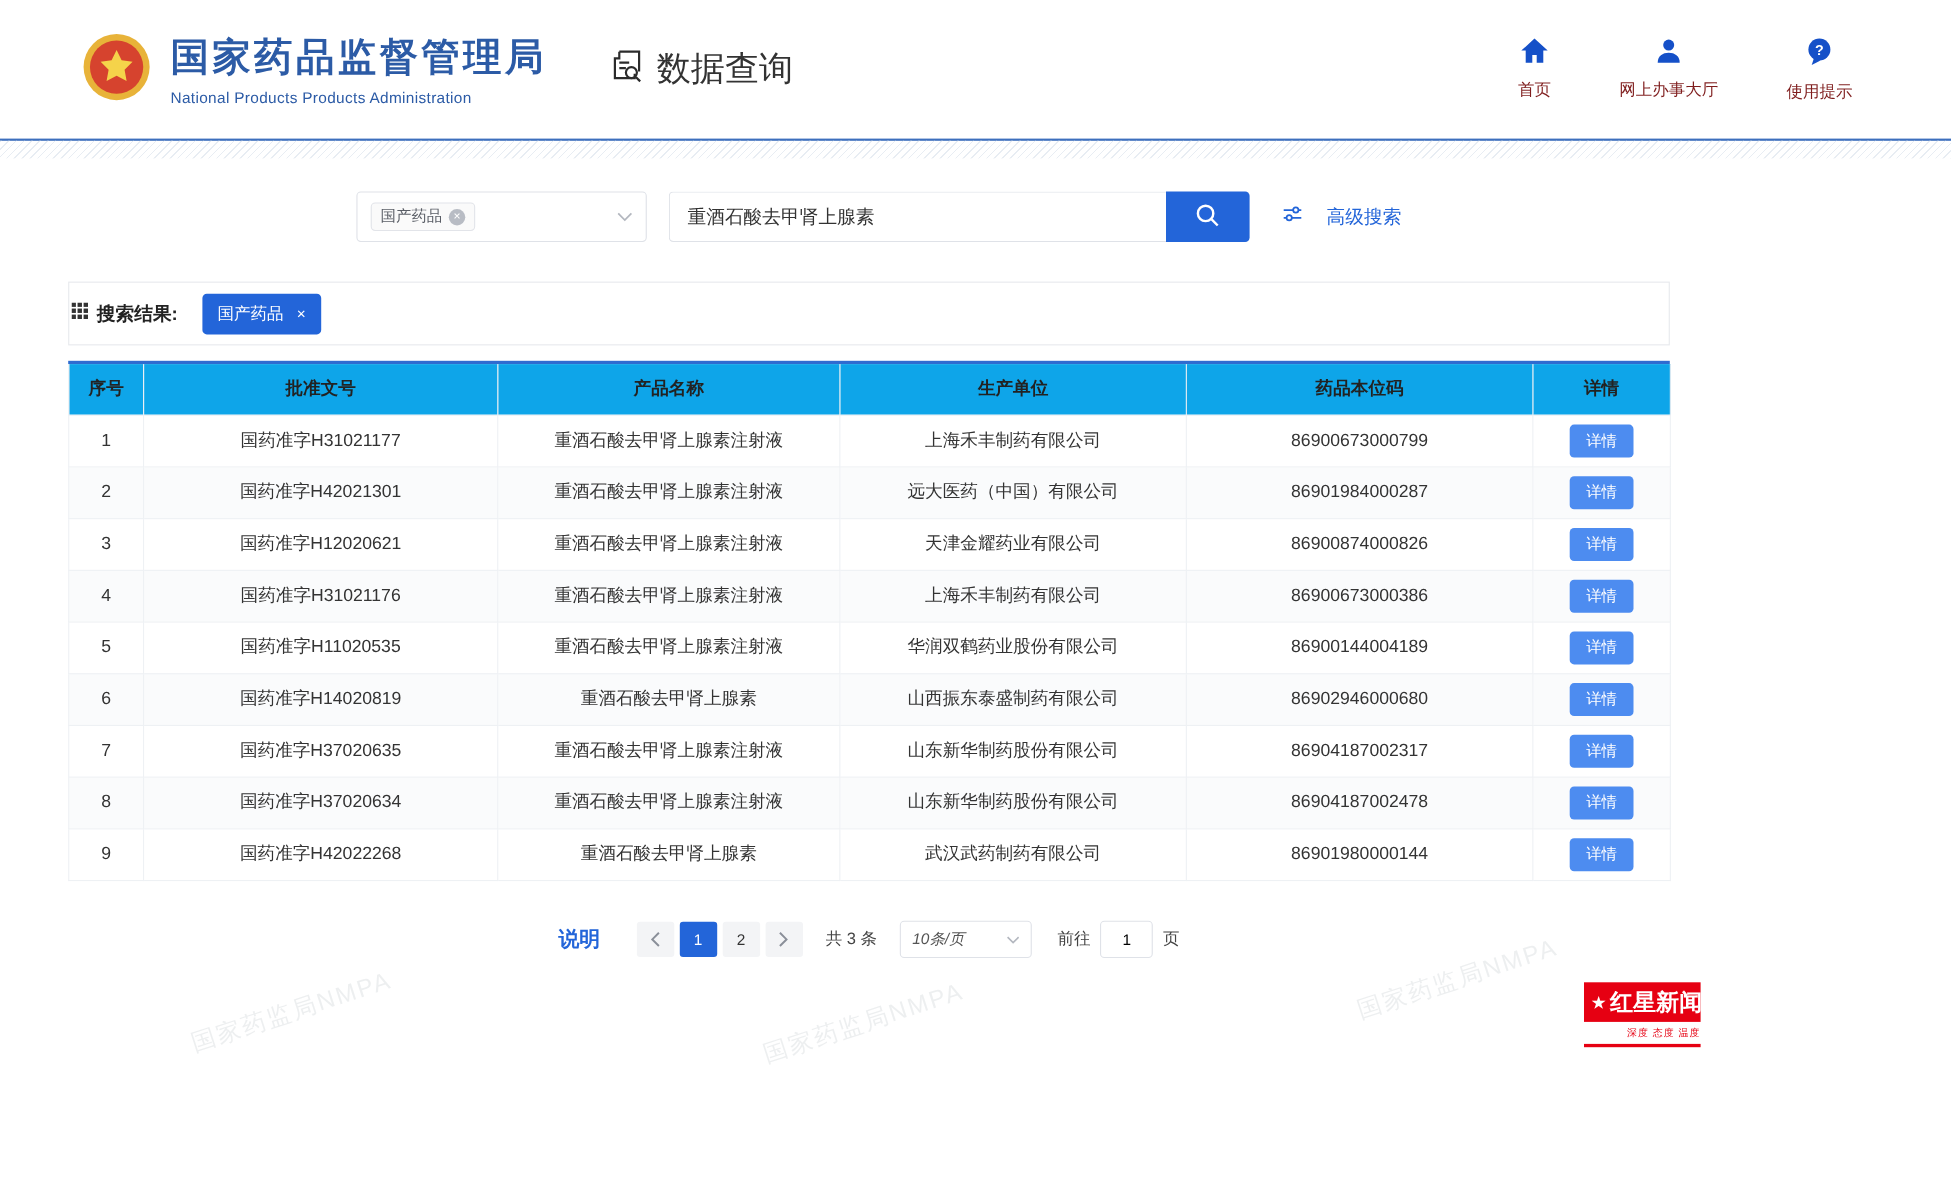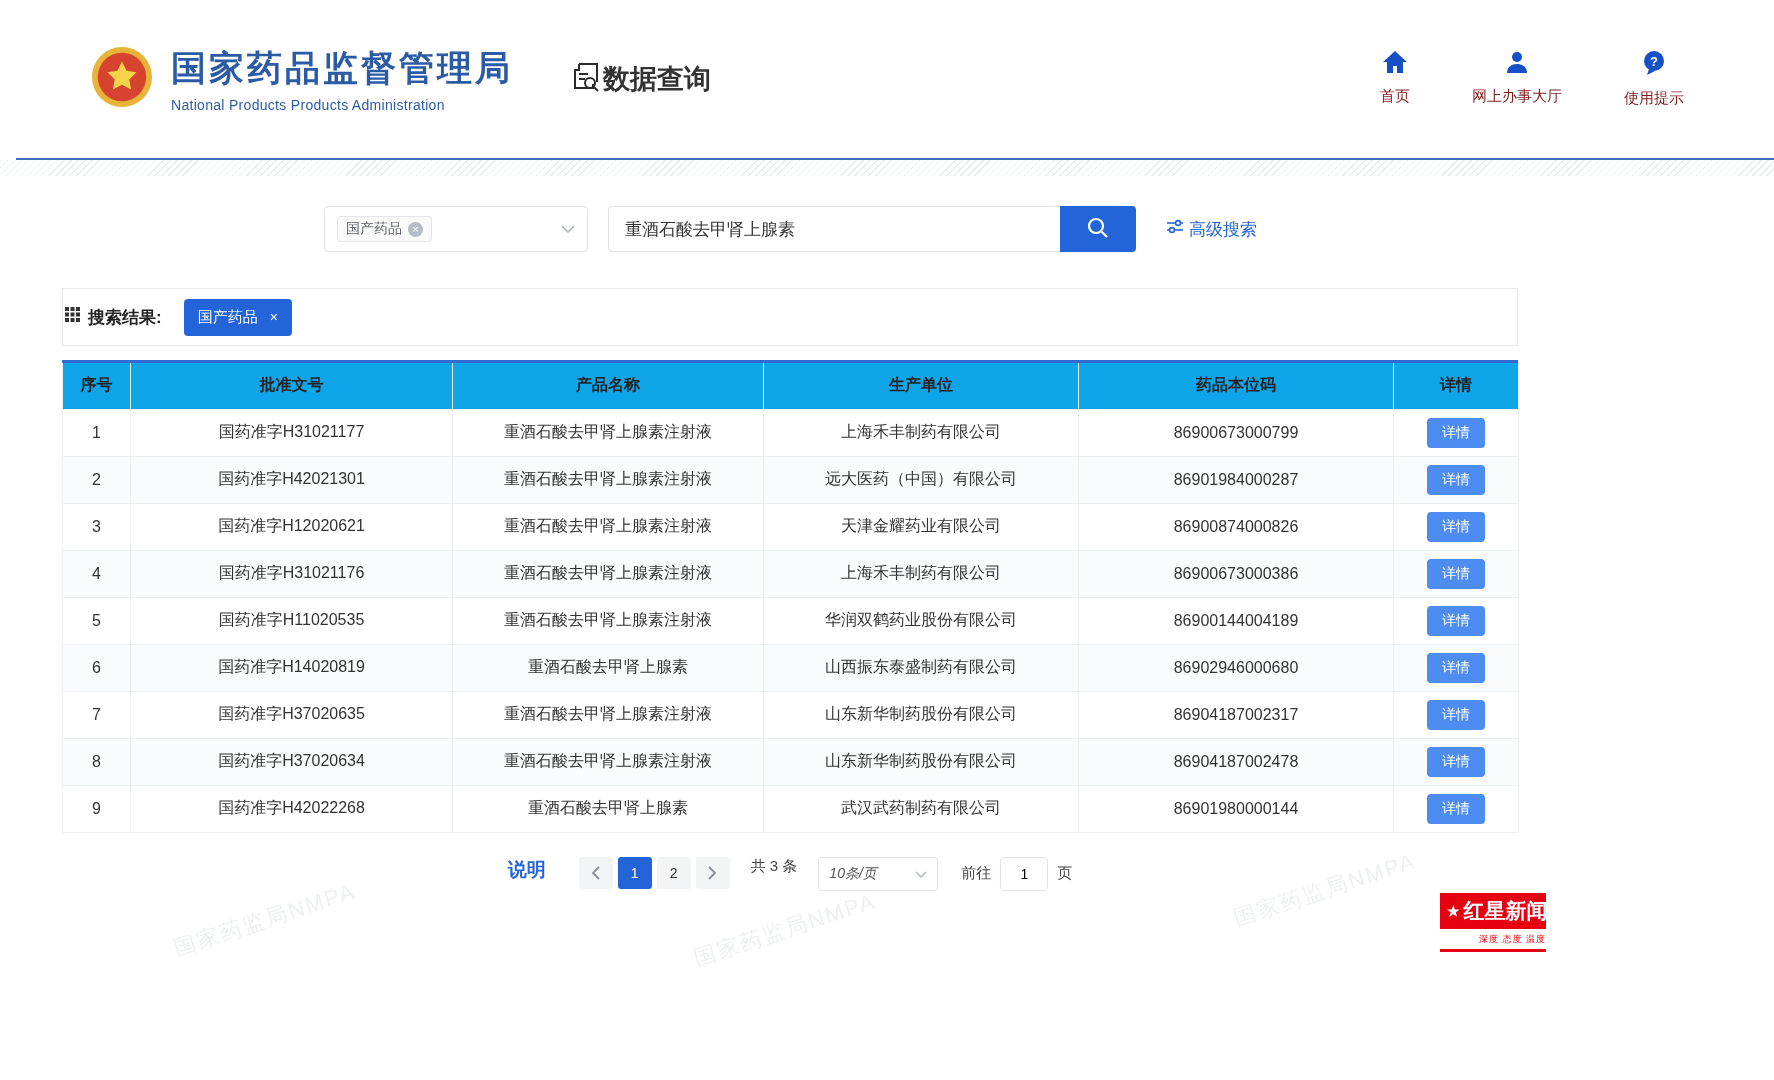--- a/index.html
+++ b/index.html
@@ -4,28 +4,28 @@
 <style>
   * { box-sizing: border-box; }
   html,body { margin:0; padding:0; }
   body {
     width:1774px; height:1080px; position:relative; overflow:hidden;
     background:#ffffff; font-family:"Liberation Sans", sans-serif; color:#333;
   }
 
   
   .header {
-    height:160px; display:flex; align-items:center;
-    padding:0 90px 0 75px; border-bottom:2px solid #3d6fbd;margin-left:16px;
+    height:128px; display:flex; align-items:center;
+    padding:0 90px 0 75px; border-bottom:2px solid #3d6fbd;
   }
   .brand { display:flex; align-items:center; gap:18px; cursor:pointer; }
   .brand-cn { font-size:35px; font-weight:bold; color:#2c5ba6; letter-spacing:3px; }
   .brand-en { font-size:14px; color:#2c5ba6; margin-top:5px; letter-spacing:.3px; }
-  .page-title { display:flex; align-items:center; margin-left:58px;
-    font-size:27px; color:#333; font-weight:700; }
+  .page-title { display:flex; align-items:center; gap:10px; margin-left:58px;
+    font-size:31px; color:#333; font-weight:400; }
   .nav { margin-left:auto; display:flex; gap:62px; }
   .nav-item { display:flex; flex-direction:column; align-items:center; gap:9px; cursor:pointer; }
   .nav-label { font-size:15px; color:#7f1d1d; white-space:nowrap; }
 
   .hatch {
     height:16px;
     background:repeating-linear-gradient(135deg,#e8edf3 0px,#e8edf3 1px,transparent 1px,transparent 5px);
   }
 
   
@@ -49,21 +49,21 @@
   .search-input {
     width:452px; height:46px; border:1px solid #dfe2e8; border-right:none;
     border-radius:4px 0 0 4px; padding:0 16px; font-size:17px; color:#333;
     outline:none; font-family:"Liberation Sans", sans-serif;
   }
   .search-btn {
     width:76px; height:46px; background:#2365d9; border:none;
     border-radius:0 4px 4px 0; display:flex; align-items:center; justify-content:center;
     cursor:pointer;
   }
-  .advanced { margin-left:30px; display:flex; gap:5px;
+  .advanced { margin-left:30px; display:flex; gap:22px;
     color:#2365d9; font-size:17px; cursor:pointer; }
 
   
   .results-bar {
     width:1456px; margin:36px 0 0 62px; border:1px solid #e7e9ed;
     min-height:58px; display:flex; align-items:center; padding:9px 2px;
   }
   .results-label { display:flex; align-items:center; gap:8px;
     font-size:17px; font-weight:bold; color:#222; }
   .results-tag {
@@ -84,21 +84,21 @@
     border:1px solid #eef1f4; overflow:hidden; white-space:nowrap;
   }
   tbody tr:nth-child(even) { background:#fafbfc; }
   .detail-btn {
     background:#4d8cf0; color:#fff; border:none; border-radius:4px;
     padding:6px 15px; font-size:14px; cursor:pointer; font-family:"Liberation Sans", sans-serif;
   }
 
   
   .pagination {
-    width:1456px; margin:24px 0 0 62px; display:flex; align-items:flex-start;
+    width:1456px; margin:36px 0 0 62px; display:flex; align-items:center;
     justify-content:center; gap:5px;
   }
   .note-link { color:#2365d9; font-size:19px; font-weight:bold; margin-right:28px; cursor:pointer; }
   .page-btn {
     min-width:34px; height:32px; background:#f3f4f6; border:none; border-radius:3px;
     font-size:14px; color:#333; display:flex; align-items:center; justify-content:center;
     cursor:pointer; font-family:"Liberation Sans", sans-serif;
   }
   .page-btn.active { background:#2365d9; color:#fff; }
   .total-text { font-size:15px; color:#444; margin:0 16px; }

